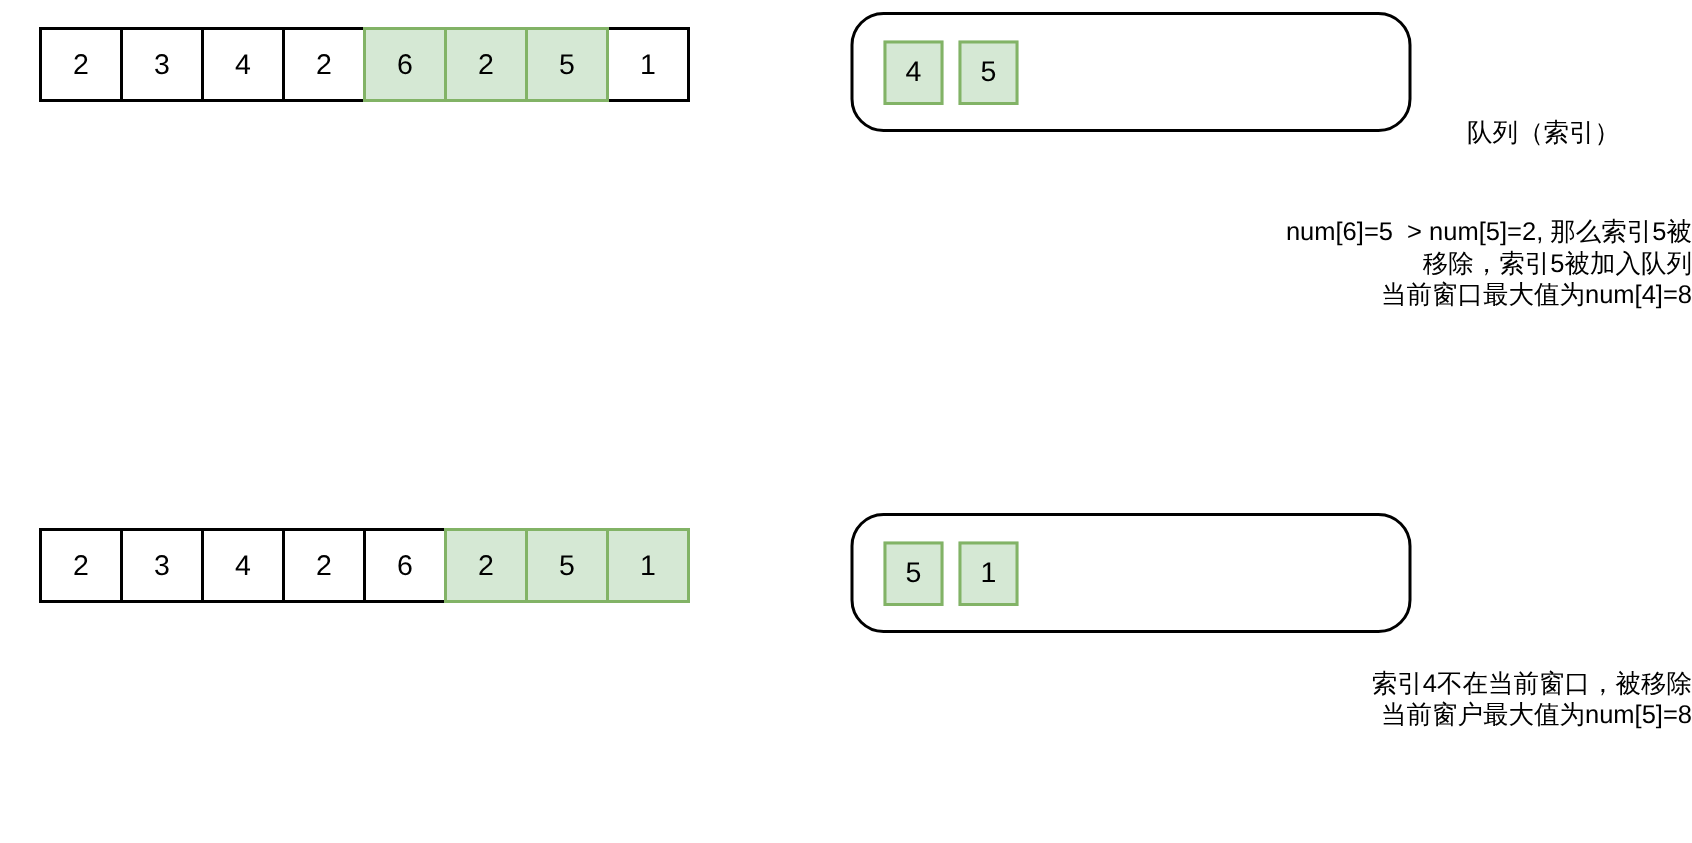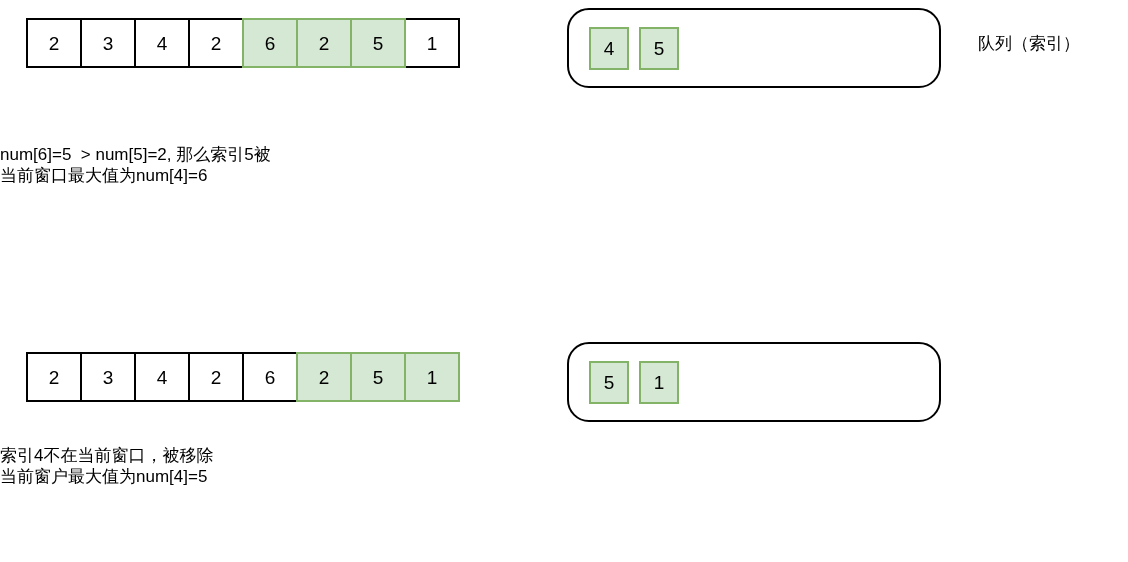--- a/index.html
+++ b/index.html
@@ -68,26 +68,27 @@
     color: #000000;
   }
 
   
   .queue-label {
     position: absolute;
     font-size: 17px;
     line-height: 21px;
     white-space: nowrap;
     color: #000000;
+    margin-top: 45px;
   }
   .caption {
     position: absolute;
     width: 100%;
     left: 0;
-    text-align: left;
+    text-align: right;
     font-size: 17px;
     line-height: 21px;
     color: #000000;
   }
   .caption .cline { display: block; white-space: pre; }
 
   
   #array-row-1  { left: 26px;  top: 18px; }
   #queue-box-1  { left: 567px; top: 8px; width: 374px; height: 80px; }
   #queue-label-1{ left: 978px; top: 33px; }
@@ -113,35 +114,36 @@
 
 <div class="queue-box" id="queue-box-1">
   <div class="queue-cell">4</div>
   <div class="queue-cell">5</div>
 </div>
 
 <div class="queue-label" id="queue-label-1">队列（索引）</div>
 
 <div class="caption" id="caption-1">
   <span class="cline">num[6]=5  &gt; num[5]=2, 那么索引5被</span>
-  <span class="cline">当前窗口最大值为num[4]=6</span>
+  <span class="cline">移除，索引5被加入队列</span>
+  <span class="cline">当前窗口最大值为num[4]=8</span>
 </div>
 
 <div class="array-strip" id="array-row-2">
   <div class="array-cell">2</div>
   <div class="array-cell">3</div>
   <div class="array-cell">4</div>
   <div class="array-cell">2</div>
   <div class="array-cell">6</div>
   <div class="array-cell hl">2</div>
   <div class="array-cell hl">5</div>
   <div class="array-cell hl">1</div>
 </div>
 
 <div class="queue-box" id="queue-box-2">
   <div class="queue-cell">5</div>
   <div class="queue-cell">1</div>
 </div>
 
 <div class="caption" id="caption-2">
   <span class="cline">索引4不在当前窗口，被移除</span>
-  <span class="cline">当前窗户最大值为num[4]=5</span>
+  <span class="cline">当前窗户最大值为num[5]=8</span>
 </div>
 
 </body></html>

